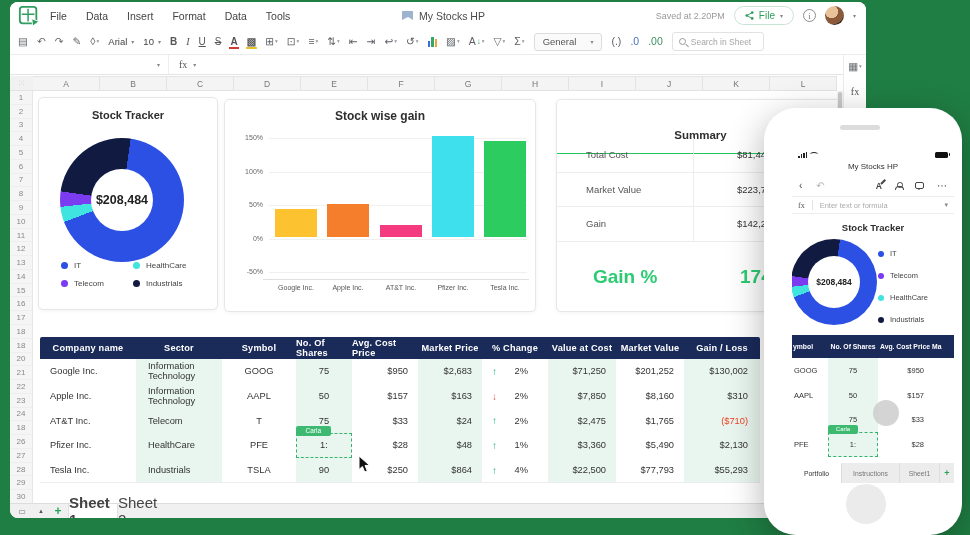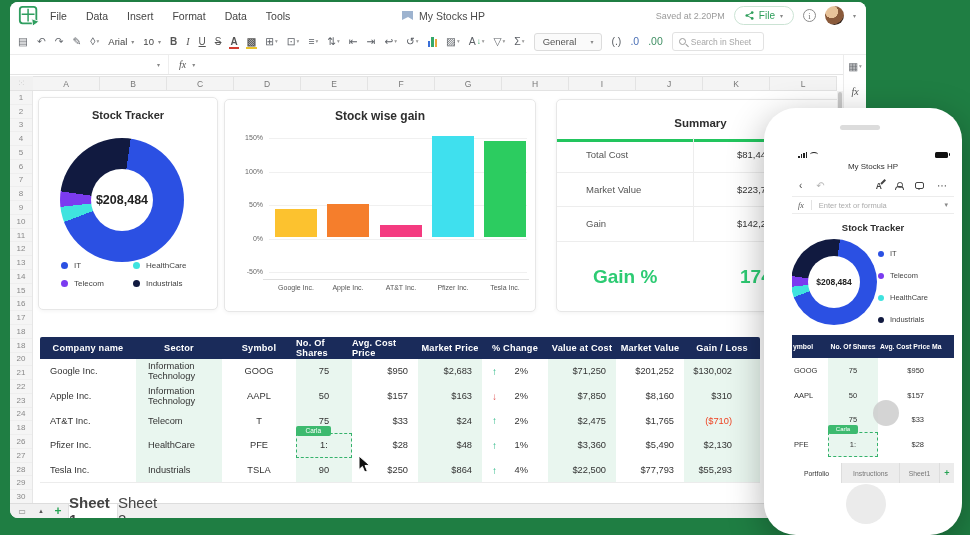--- a/index.html
+++ b/index.html
@@ -38,21 +38,21 @@
   #chart-ico div:nth-child(3){background:#e8a83c}
   #fmt-box{border:1px solid #dcdcdc;border-radius:3px;font-size:9.5px;color:#555;padding:2.5px 8px;display:flex;gap:14px;align-items:center;background:#fafafa}
   #searchbox{display:flex;align-items:center;gap:5px;border:1px solid #e2e2e2;border-radius:3px;height:19px;width:92px;padding:0 6px;background:#fff}
   .mag{width:7px;height:7px;border:1.4px solid #9a9a9a;border-radius:50%;position:relative;flex:0 0 auto}
   .mag::after{content:"";position:absolute;width:4px;height:1.4px;background:#9a9a9a;transform:rotate(45deg);left:5px;top:6px}
   #searchbox input{border:0;outline:0;width:70px;font-size:8.5px;color:#555}
   #searchbox input::placeholder{color:#a6a6a6}
   
   #fbar{position:absolute;left:0;top:53px;width:100%;height:20px;border-bottom:1px solid #e4e4e4;display:flex;align-items:center;background:#fff}
   #namebox{width:158px;height:100%;display:flex;align-items:center;justify-content:flex-end;padding-right:8px;color:#999;font-size:8px}
-  .fx{font-family:"Liberation Serif",serif;font-style:italic;font-size:10px;color:#555}
+  .fx{font-family:"Liberation Serif",serif;font-size:10px;color:#555}
   #fxcell{display:flex;align-items:center;gap:6px;padding:0 10px;border-left:1px solid #eee;height:100%}
   #finput{flex:1;height:100%}
   #fcheck{font-size:8px;color:#b5b5b5;margin-right:10px}
   
   #colheads{position:absolute;left:23px;top:74px;height:15px;display:flex;background:#f4f4f4;border-top:1px solid #e3e3e3;border-bottom:1px solid #e3e3e3}
   .colh{width:67px;font-size:8.5px;color:#777;display:flex;align-items:center;justify-content:center;border-right:1px solid #e3e3e3}
   #corner{position:absolute;left:0;top:74px;width:23px;height:15px;background:#f1f1f1;border-bottom:1px solid #e3e3e3;display:flex;align-items:center;justify-content:center;color:#aaa;font-size:6px}
   #rowgutter{position:absolute;left:0;top:89px;width:23px;background:#f5f5f5;border-right:1px solid #e6e6e6}
   .rowh{height:13.77px;font-size:8px;color:#888;display:flex;align-items:center;justify-content:center;border-bottom:1px solid #eee}
   
@@ -75,40 +75,40 @@
   #card-bar{left:214px;top:97px;width:312px;height:213px}
   #card-bar .card-title{top:9px;font-size:12px}
   .gline{position:absolute;left:44px;width:258px;height:1px;background:#f0f0f0}
   .ytick{position:absolute;left:0;width:38px;text-align:right;font-size:7px;color:#666}
   #axis{position:absolute;left:38px;width:266px;height:1px;background:#e0e0e0;top:179px}
   .bar{position:absolute;width:42px;bottom:74.5px}
   .xlab{position:absolute;top:184px;width:54px;text-align:center;font-size:7px;color:#555}
   
   #card-sum{left:546px;top:97px;width:289px;height:213px}
   #card-sum .card-title{top:13px;font-size:11.5px}
-  #sum-head{position:absolute;top:4px;left:0;right:0;height:38px;border-bottom:3px solid #22c55e}
+  #sum-head{position:absolute;top:16px;left:0;right:0;height:38px;border-bottom:1px solid #22c55e}
   .srow{position:absolute;left:0;right:0;height:34.5px;border-bottom:1px solid #ededed;display:flex;align-items:center}
   .srow .slab{position:absolute;left:29px;font-size:9.5px;color:#555}
   .srow .sval{position:absolute;left:180px;font-size:9.5px;color:#333}
   #svline{position:absolute;left:136px;top:38px;height:103.5px;width:1px;background:#ededed}
   #gainrow{position:absolute;left:0;right:0;top:141.5px;bottom:0}
   #gainlab{position:absolute;left:36px;top:24px;font-size:19px;font-weight:bold;color:#2dcb73}
   #gainval{position:absolute;left:183px;top:24px;font-size:19px;font-weight:bold;color:#2dcb73}
   
   #dtable{position:absolute;left:30px;top:335px;width:720px;border-bottom:1px solid #ececec}
   .trow{display:grid;grid-template-columns:96px 86px 74px 56px 66px 64px 66px 68px 68px 76px}
   #thead{height:22px;background:#1a2b5a;border-radius:2px 2px 0 0}
   .th{display:flex;align-items:center;justify-content:center;color:#fff;font-size:9.2px;font-weight:bold;letter-spacing:.2px}
   #tbody .trow{height:24.7px}
   .td{display:flex;align-items:center;font-size:9.3px;color:#333}
   .mint{background:#e9f6ef}
   .cc0{padding-left:10px}.cc1{padding-left:12px}
   .cc2,.cc3{justify-content:center}
   .cc4,.cc5,.cc7,.cc8{justify-content:flex-end;padding-right:10px}
-  .cc9{justify-content:flex-end;padding-right:28px}
+  .cc9{justify-content:flex-end;padding-right:12px}
   .cc6{position:relative;justify-content:flex-end;padding-right:20px}
   .arr{position:absolute;left:10px;font-weight:bold;font-size:10px}
   .arr.up{color:#19b27c}.arr.down{color:#e05858}
   .neg{color:#ee4323}
   .editcell{position:relative;width:100%;height:100%;display:flex;align-items:center;justify-content:center;border:1.5px dashed #35b26b}
   .ctag{position:absolute;top:-8px;left:-1.5px;background:#3dba6f;color:#fff;font-size:6.5px;padding:1px 10px;border-radius:2px;line-height:1.2}
   
   #vscroll{position:absolute;left:827px;top:89px;width:6px;height:414px;background:#f2f2f2}
   #vthumb{position:absolute;left:1px;top:1px;width:4px;height:58px;background:#c9c9c9;border-radius:2px}
   #sidestrip{position:absolute;right:0;top:53px;width:23px;bottom:15px;background:#fff;border-left:1px solid #ececec;display:flex;flex-direction:column;align-items:center;gap:14px;padding-top:6px}

